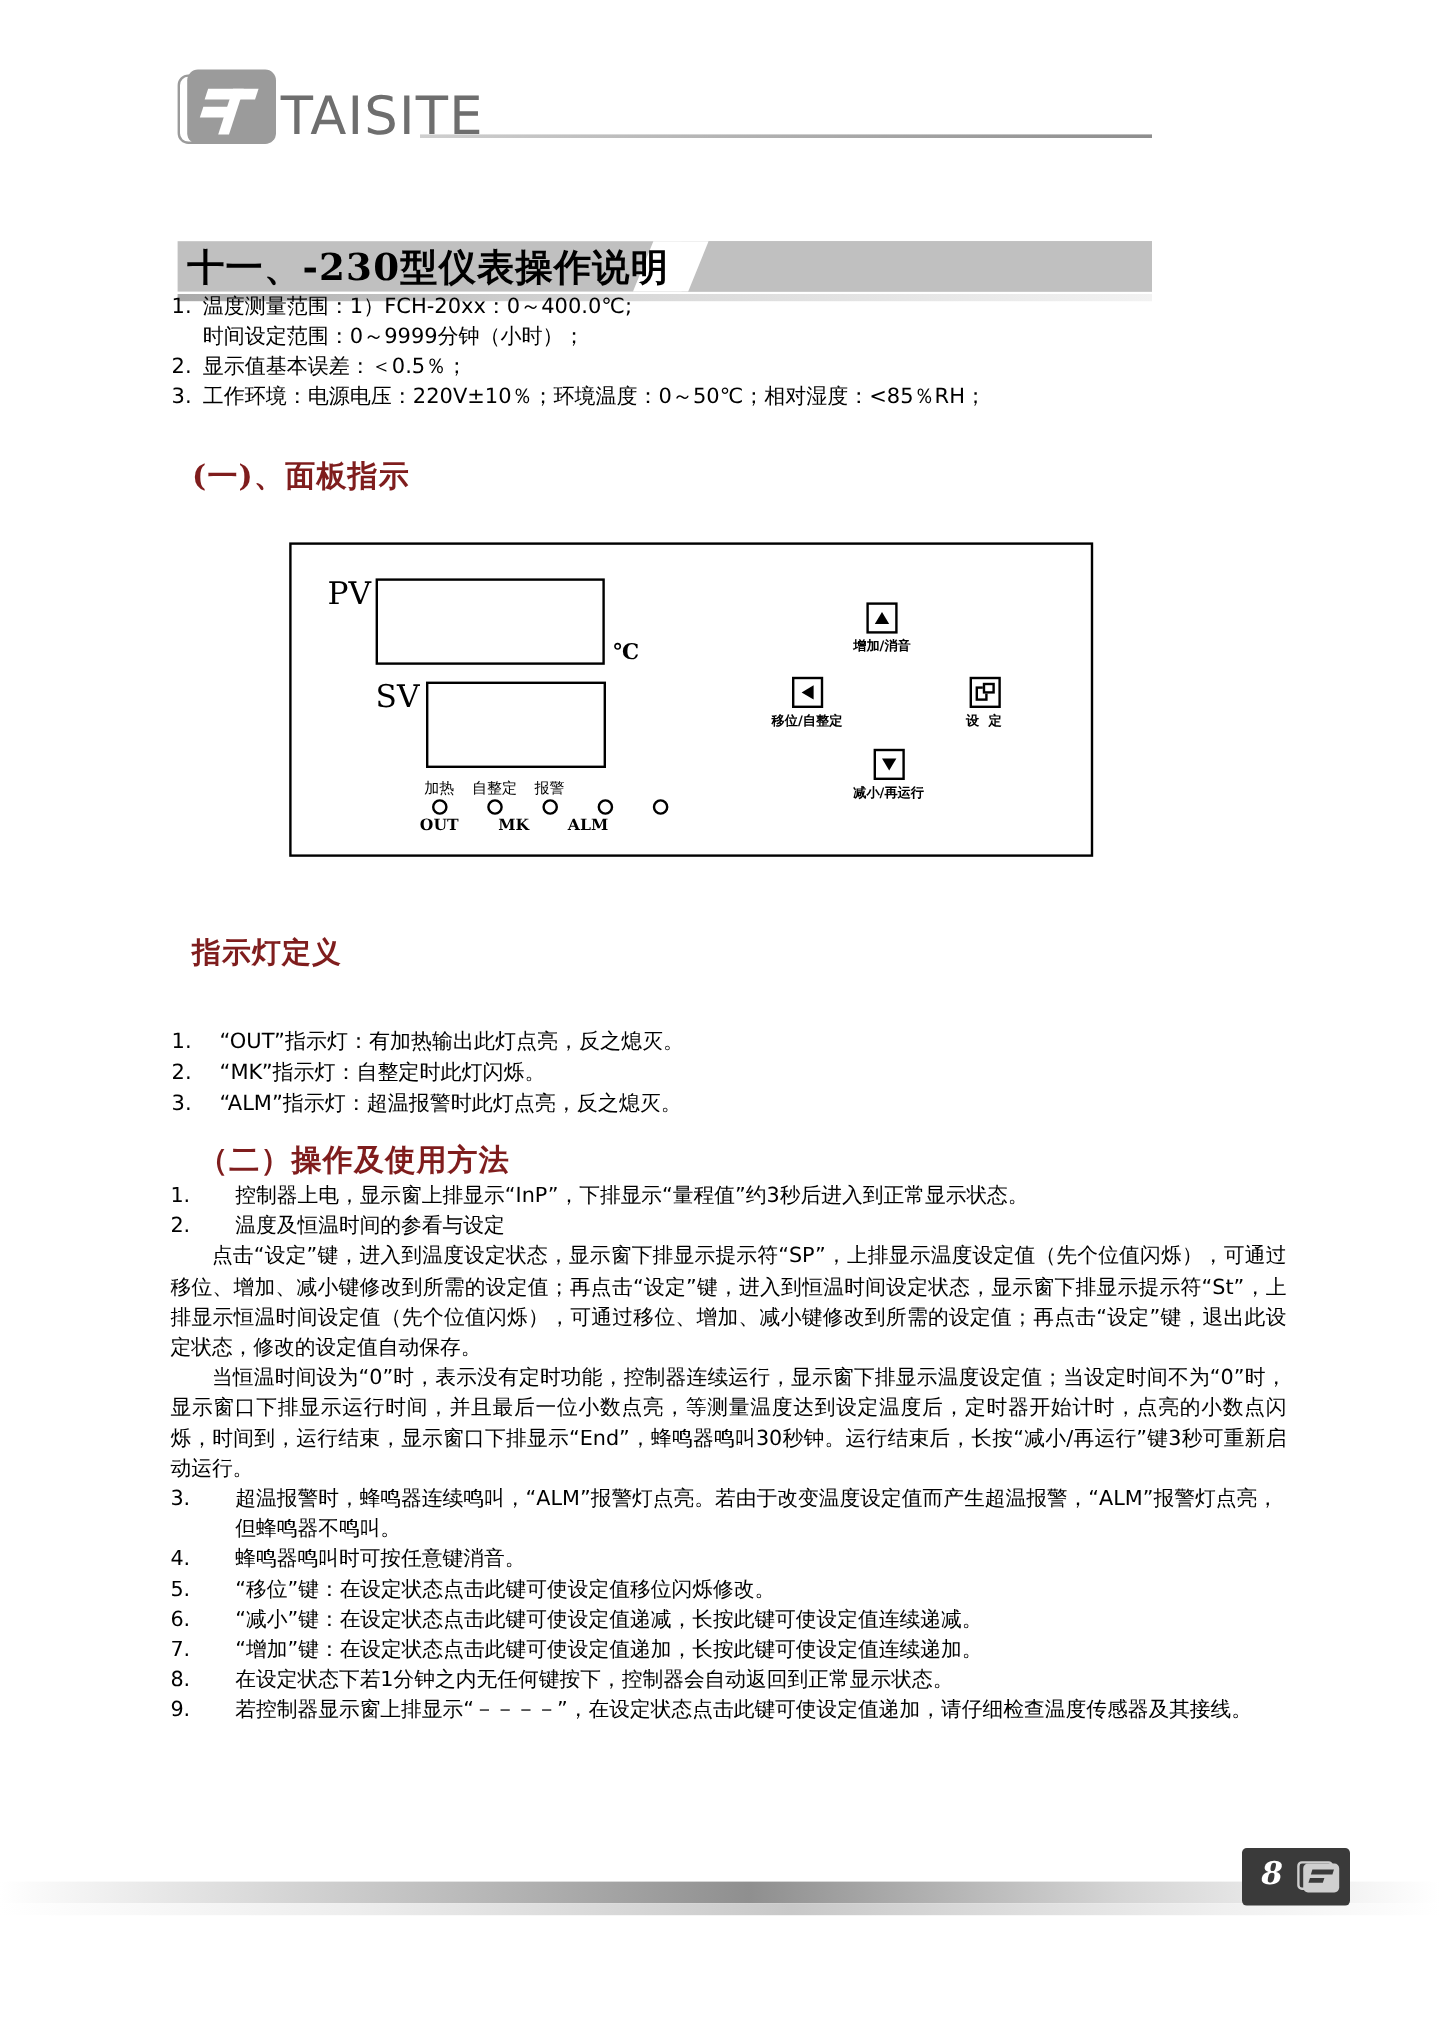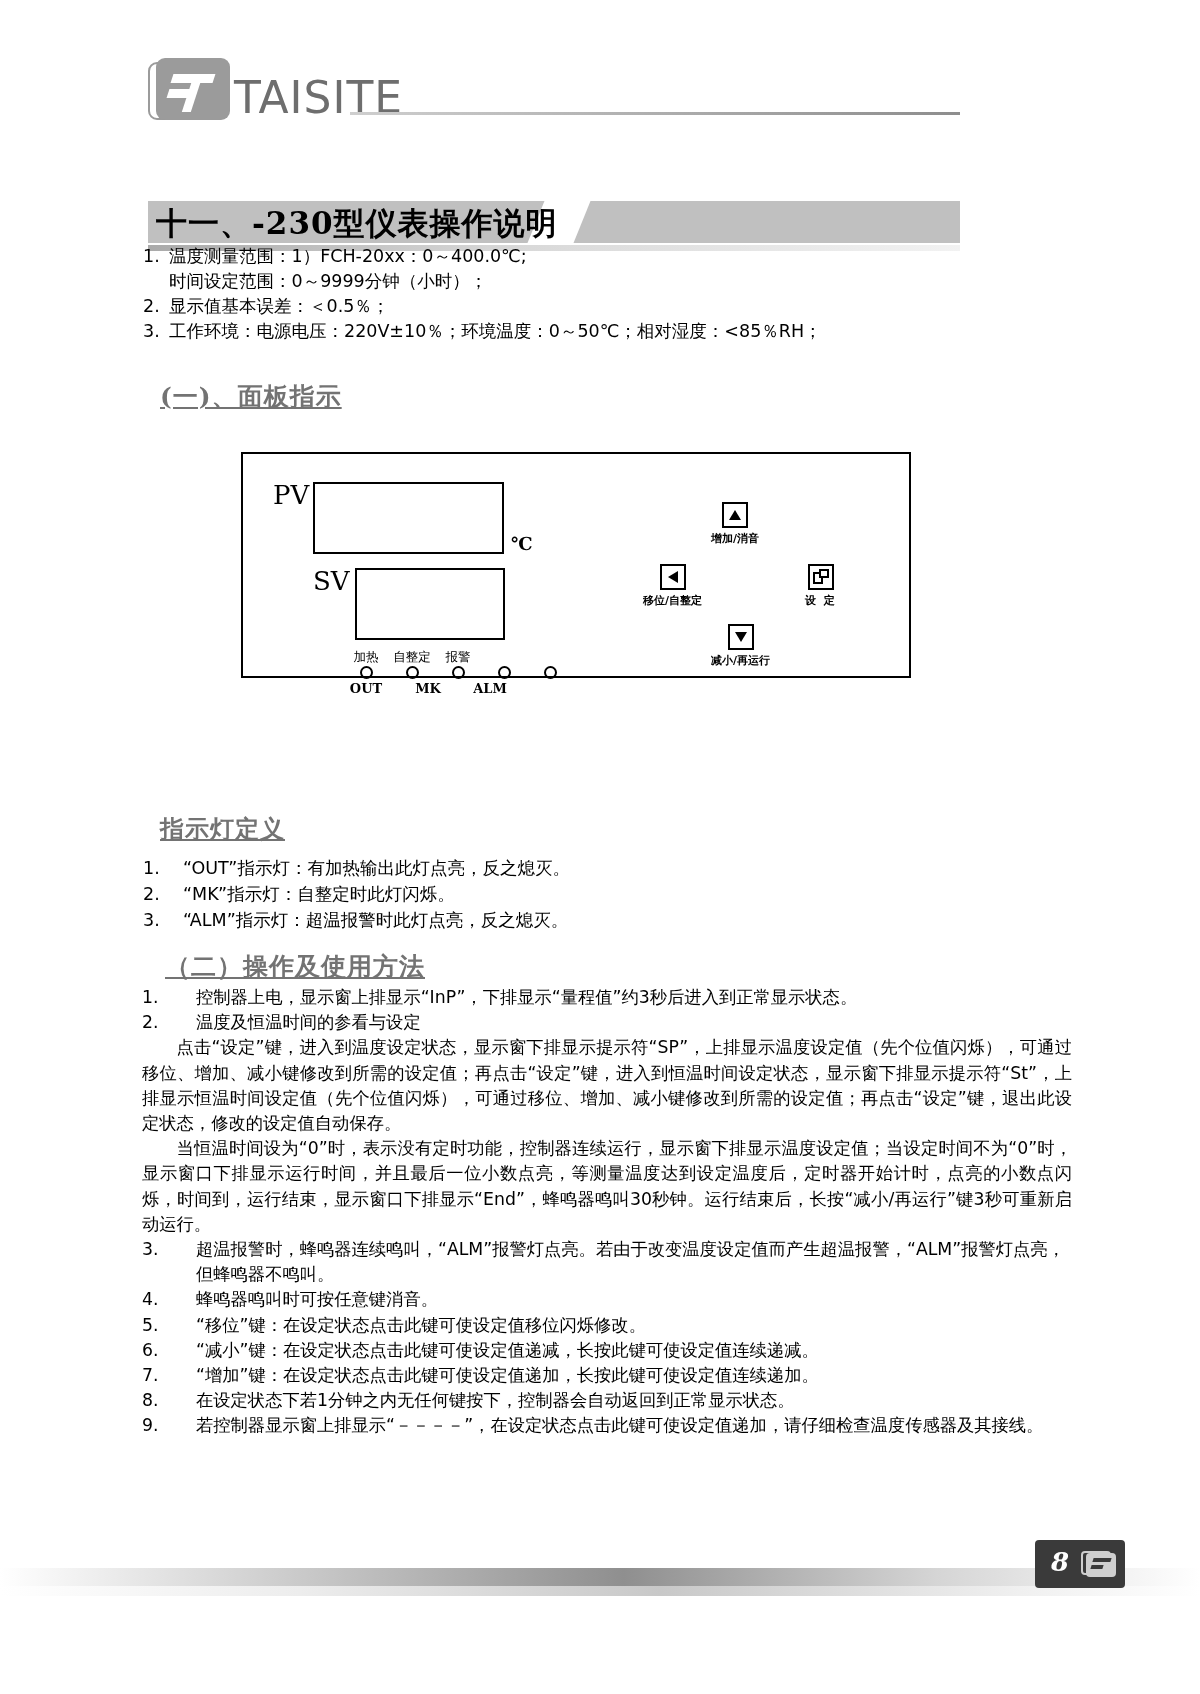--- a/index.html
+++ b/index.html
@@ -147,33 +147,32 @@
   .spec-row { display: flex; white-space: nowrap; }
   .spec-num { width: 26px; flex: 0 0 26px; }
   .spec-sub { padding-left: 26px; white-space: nowrap; }
 
   .h2 {
     position: absolute;
     font-family: "DejaVu Serif", "Liberation Serif", serif;
     font-weight: bold;
     font-size: 25px;
     letter-spacing: 1px;
-    color: #737373;
+    color: #7f1d1d;
     white-space: nowrap;
-    text-decoration: underline;
   }
   #panel-heading { left: 160px; top: 380px; }
-  #led-heading   { left: 160px; top: 813px; font-size: 24px; }
+  #led-heading   { left: 160px; top: 778px; font-size: 24px; }
   #oper-heading  { left: 165px; top: 950px; font-size: 25px; }
 
   
   .panel {
     position: absolute;
     left: 241px; top: 452px;
-    width: 670px; height: 226px;
+    width: 670px; height: 262px;
     border: 2px solid #000;
     box-sizing: border-box;
     background: #fff;
   }
   .pv-label, .sv-label {
     position: absolute;
     font-family: "DejaVu Serif", "Liberation Serif", serif;
     font-size: 26px;
     color: #000;
   }

